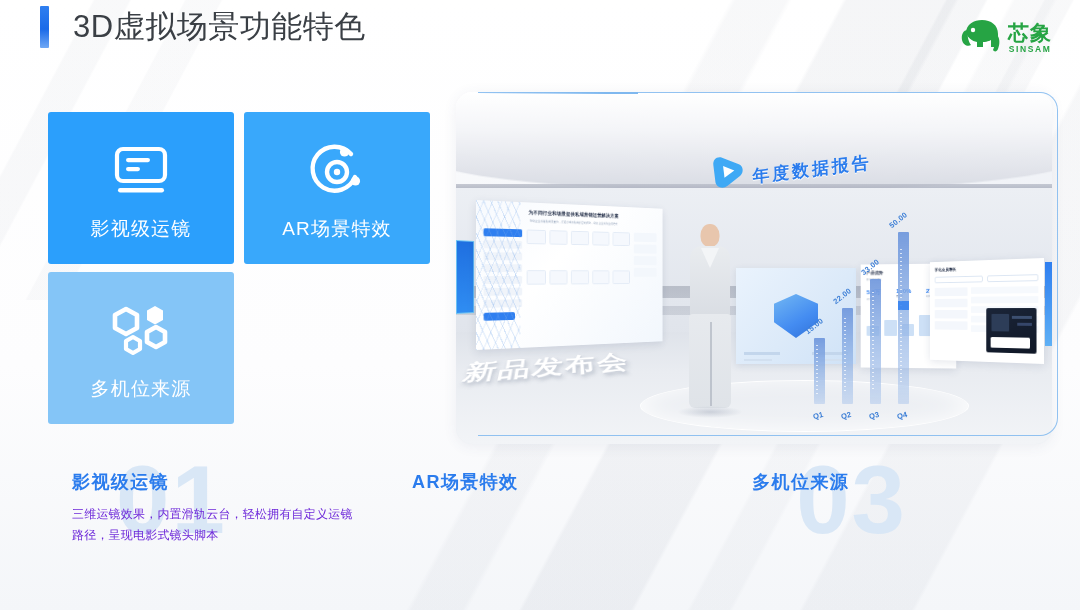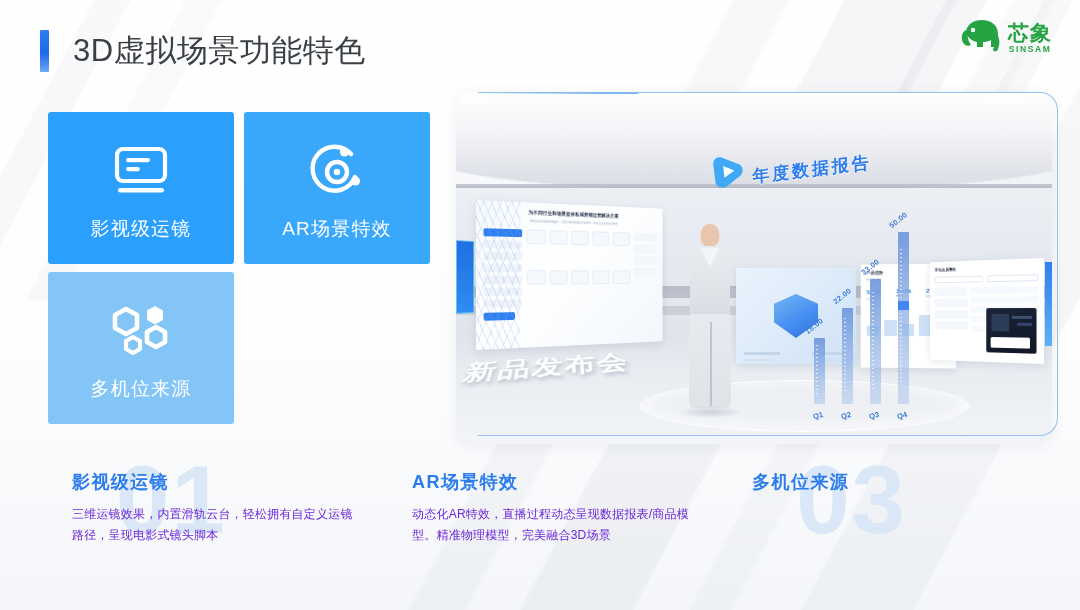--- a/index.html
+++ b/index.html
@@ -33,21 +33,21 @@
   }
   .bg-sheen {
     position: absolute; right: -40px; top: -30px; width: 420px; height: 300px;
     background: linear-gradient(118deg, rgba(0,0,0,0) 45%, rgba(120,130,150,0.07) 45.5%, rgba(120,130,150,0.07) 52%, rgba(0,0,0,0) 52.5%),
                 linear-gradient(118deg, rgba(0,0,0,0) 62%, rgba(120,130,150,0.05) 62.4%, rgba(120,130,150,0.05) 67%, rgba(0,0,0,0) 67.4%);
     pointer-events: none;
   }
 
   
   .header { position: absolute; left: 0; top: 0; width: 1080px; height: 84px; }
-  .title-wrap { position: absolute; left: 40px; top: 30px; display: flex; align-items: center; }
+  .title-wrap { position: absolute; left: 40px; top: 6px; display: flex; align-items: center; }
   .title-bar {
     width: 9px; height: 42px;
     background: linear-gradient(180deg, #2f7ff0 0%, #1a6ae8 55%, #6fa8f5 100%);
     border-radius: 1px;
     margin-right: 24px;
   }
   .page-title {
     font-size: 31px; color: #3a3f45; letter-spacing: 0.5px;
     font-weight: 400;
   }
@@ -553,20 +553,19 @@
 <div class="descs">
 
   <div class="desc d1">
     <div class="desc-num">01</div>
     <div class="desc-title">影视级运镜</div>
     <div class="desc-body">三维运镜效果，内置滑轨云台，轻松拥有自定义运镜路径，呈现电影式镜头脚本</div>
   </div>
 
   <div class="desc d2">
     <div class="desc-title">AR场景特效</div>
-    <div class="desc-body">动态化AR特效，直播过程动态呈现数据报表/商品模型。精准物理模型，完美融合3D场景</div>
   </div>
 
   <div class="desc d3">
     <div class="desc-num">03</div>
     <div class="desc-title">多机位来源</div>
   </div>
 </div>
 
 </body></html>

